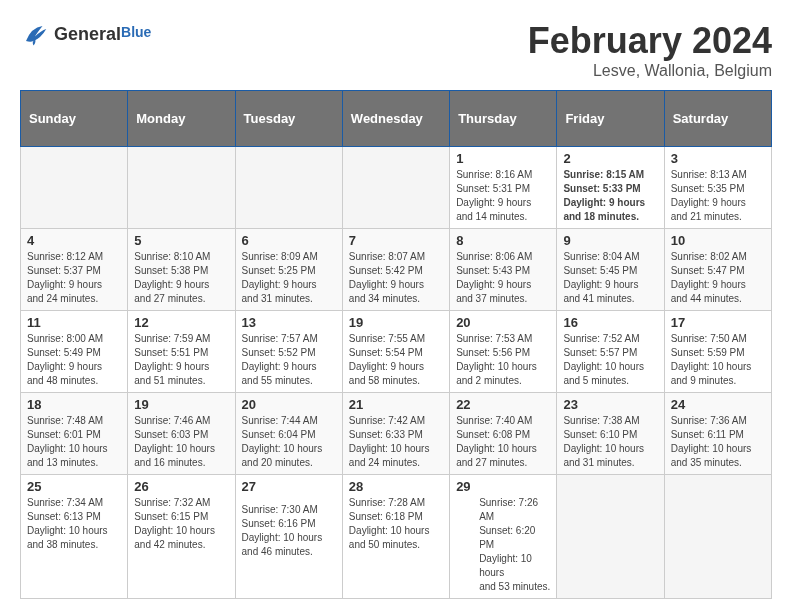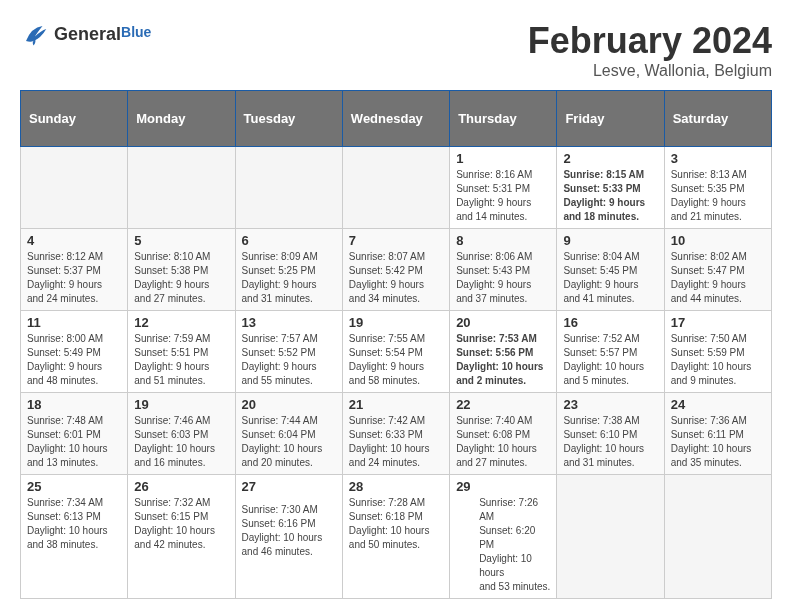--- a/index.html
+++ b/index.html
@@ -230,21 +230,21 @@
         </td>
         <td>
           <span class="day-number">19</span>
           <div class="day-info" style="white-space: pre-line;">Sunrise: 7:55 AM
 Sunset: 5:54 PM
 Daylight: 9 hours
 and 58 minutes.</div>
         </td>
         <td>
           <span class="day-number">20</span>
-          <div class="day-info" style="white-space: pre-line; font-weight: bold;">Sunrise: 7:53 AM
+          <div class="day-info" style="white-space: pre-line;">Sunrise: 7:53 AM
 Sunset: 5:56 PM
 Daylight: 10 hours
 and 2 minutes.</div>
         </td>
         <td>
           <span class="day-number">16</span>
           <div class="day-info" style="white-space: pre-line;">Sunrise: 7:52 AM
 Sunset: 5:57 PM
 Daylight: 10 hours
 and 5 minutes.</div>

